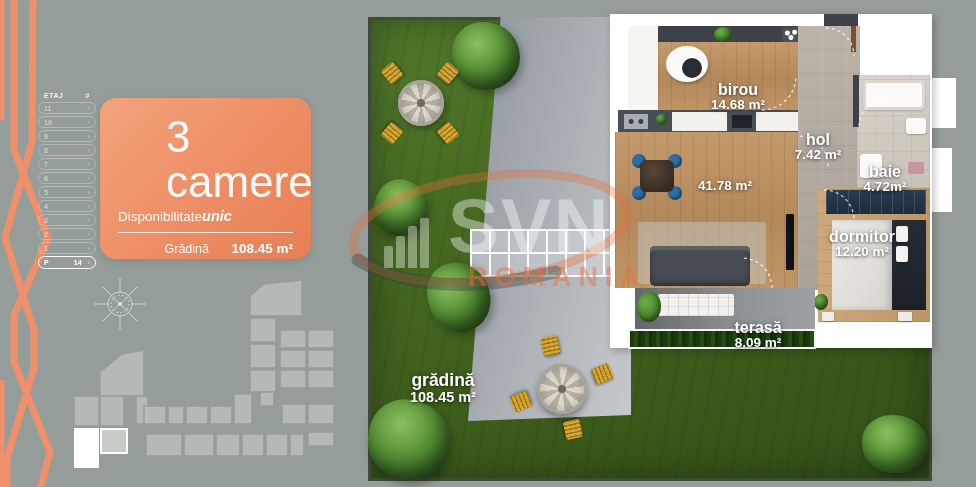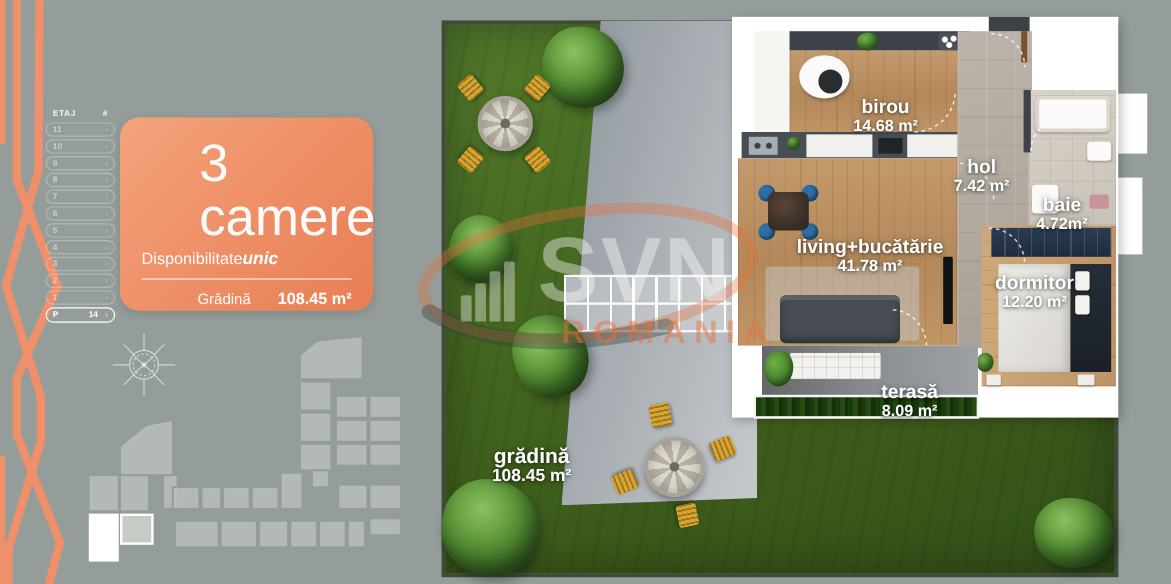--- a/index.html
+++ b/index.html
@@ -384,21 +384,20 @@
 </div>
 <div class="abs plabel" style="left:788px;top:112px;width:60px;">
   <span class="nm">hol</span>
   <span class="ar">7.42 m²</span>
 </div>
 <div class="abs plabel" style="left:852px;top:144px;width:66px;">
   <span class="nm">baie</span>
   <span class="ar">4.72m²</span>
 </div>
 <div class="abs plabel" style="left:650px;top:179px;width:150px;">
-  <span class="nm">living+bucătărie</span>
   <span class="ar">41.78 m²</span>
 </div>
 <div class="abs plabel" style="left:814px;top:209px;width:96px;">
   <span class="nm">dormitor</span>
   <span class="ar">12.20 m²</span>
 </div>
 <div class="abs plabel" style="left:718px;top:300px;width:80px;">
   <span class="nm">terasă</span>
   <span class="ar">8.09 m²</span>
 </div>

